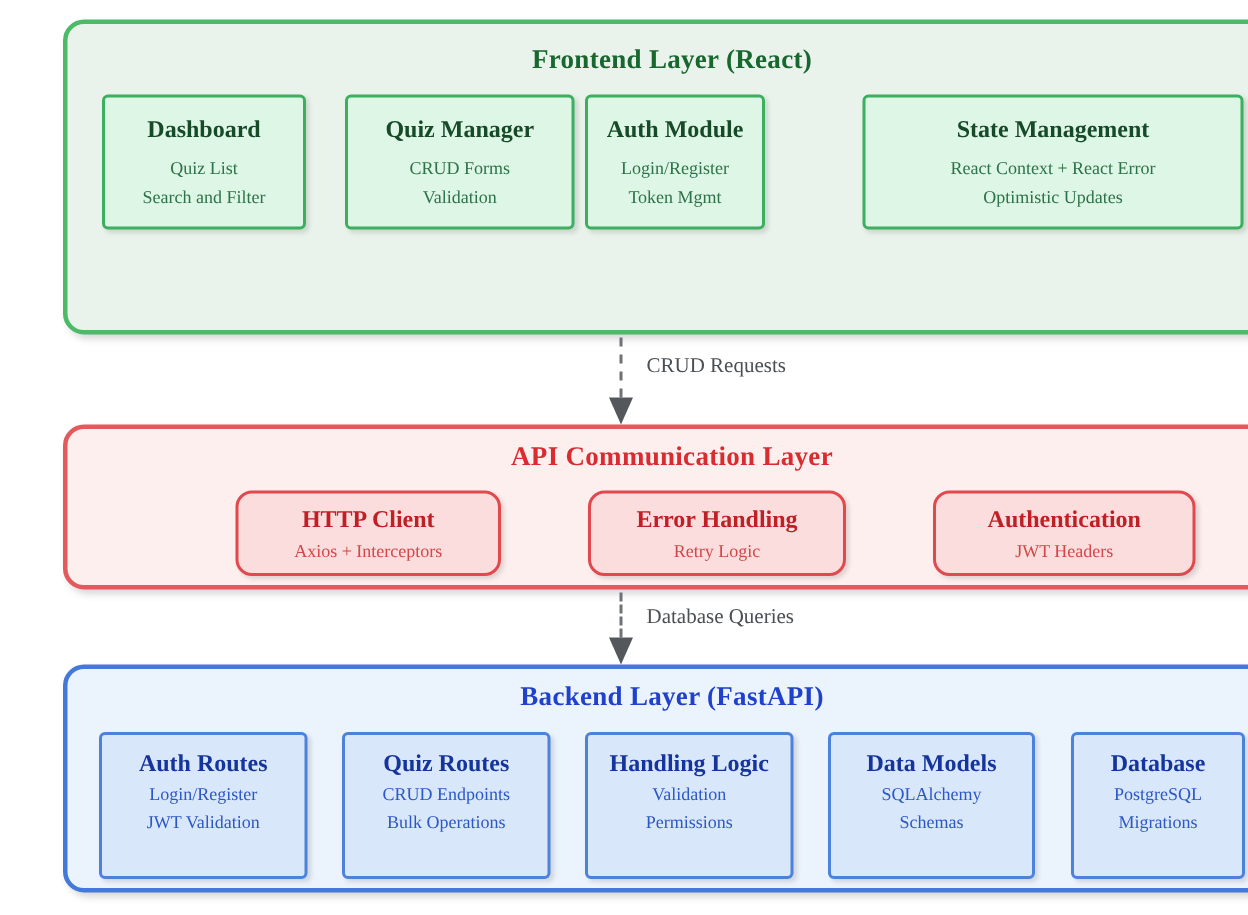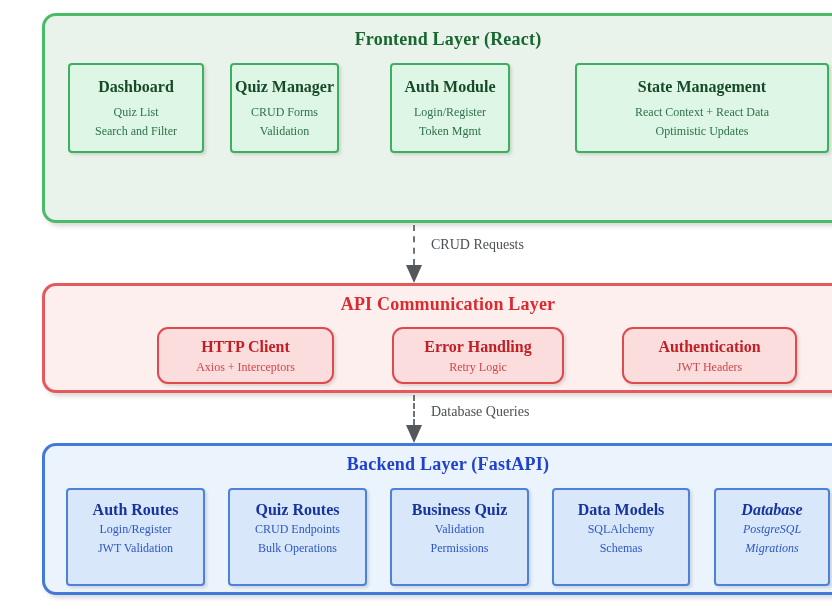--- a/index.html
+++ b/index.html
@@ -36,21 +36,21 @@
         box-shadow:2px 2px 3px rgba(110,110,110,.22);}
   .node .node-title{font-size:16px; font-weight:bold; line-height:20px;}
   .node .node-line{font-size:12px; line-height:19px;}
 
   
   .node.green{top:47px; height:90px; padding-top:12px;
         background:var(--feN-fill); border:2px solid var(--feN-border);}
   .node.green .node-title{color:var(--feN-title); margin-bottom:6px;}
   .node.green .node-line{color:var(--feN-text);}
   .n-fe0{left:23px; width:136px;}
-  .n-fe1{left:185px; width:109px;}
+  .n-fe1{left:185px; width:153px;}
   .n-fe2{left:345px; width:120px;}
   .n-fe3{left:530px; width:254px; background:var(--st-fill); border-color:var(--st-border);}
   .n-fe3 .node-title{color:var(--st-title);}
   .n-fe3 .node-line{color:var(--st-text);}
 
   
   .node.red{top:41px; height:57px; padding-top:8px;
         background:var(--apiN-fill); border:2px solid var(--apiN-border); border-radius:11px;}
   .node.red .node-title{color:var(--apiN-title); margin-bottom:1px;}
   .node.red .node-line{color:var(--apiN-text);}
@@ -60,21 +60,21 @@
 
   
   .node.blue{top:42px; height:98px; padding-top:10px;
         background:var(--beN-fill); border:2px solid var(--beN-border);}
   .node.blue .node-title{color:var(--beN-title);}
   .node.blue .node-line{color:var(--beN-text);}
   .n-be0{left:21px; width:139px;}
   .n-be1{left:183px; width:139px;}
   .n-be2{left:345px; width:139px;}
   .n-be3{left:507px; width:138px;}
-  .n-be4{left:669px; width:116px;font-style:italic;}
+  .n-be4{left:669px; width:116px;}
 
   
   .arrow-line{position:absolute; width:0; border-left:2px dashed var(--arrow-line);}
   .a1-line{left:413px; top:225px; height:40px;}
   .a2-line{left:413px; top:395px; height:30px;}
   .arrow-head{position:absolute; width:0; height:0;
         border-left:8px solid transparent; border-right:8px solid transparent;
         border-top:18px solid var(--arrow-head);}
   .a1-head{left:406px; top:265px;}
   .a2-head{left:406px; top:425px;}
@@ -103,21 +103,21 @@
     </div>
 
     <div class="node green n-fe2">
       <div class="node-title">Auth Module</div>
       <div class="node-line">Login/Register</div>
       <div class="node-line">Token Mgmt</div>
     </div>
 
     <div class="node green n-fe3">
       <div class="node-title">State Management</div>
-      <div class="node-line">React Context + React Data</div>
+      <div class="node-line">React Context + React Error</div>
       <div class="node-line">Optimistic Updates</div>
     </div>
   </div>
 
   <div class="arrow-line a1-line"></div>
   <div class="arrow-head a1-head"></div>
   <div class="arrow-label label1">CRUD Requests</div>
 
   <div class="layer api">
     <div class="layer-title">API Communication Layer</div>
@@ -151,21 +151,21 @@
       <div class="node-line">JWT Validation</div>
     </div>
 
     <div class="node blue n-be1">
       <div class="node-title">Quiz Routes</div>
       <div class="node-line">CRUD Endpoints</div>
       <div class="node-line">Bulk Operations</div>
     </div>
 
     <div class="node blue n-be2">
-      <div class="node-title">Business Quiz</div>
+      <div class="node-title">Handling Logic</div>
       <div class="node-line">Validation</div>
       <div class="node-line">Permissions</div>
     </div>
 
     <div class="node blue n-be3">
       <div class="node-title">Data Models</div>
       <div class="node-line">SQLAlchemy</div>
       <div class="node-line">Schemas</div>
     </div>
 

